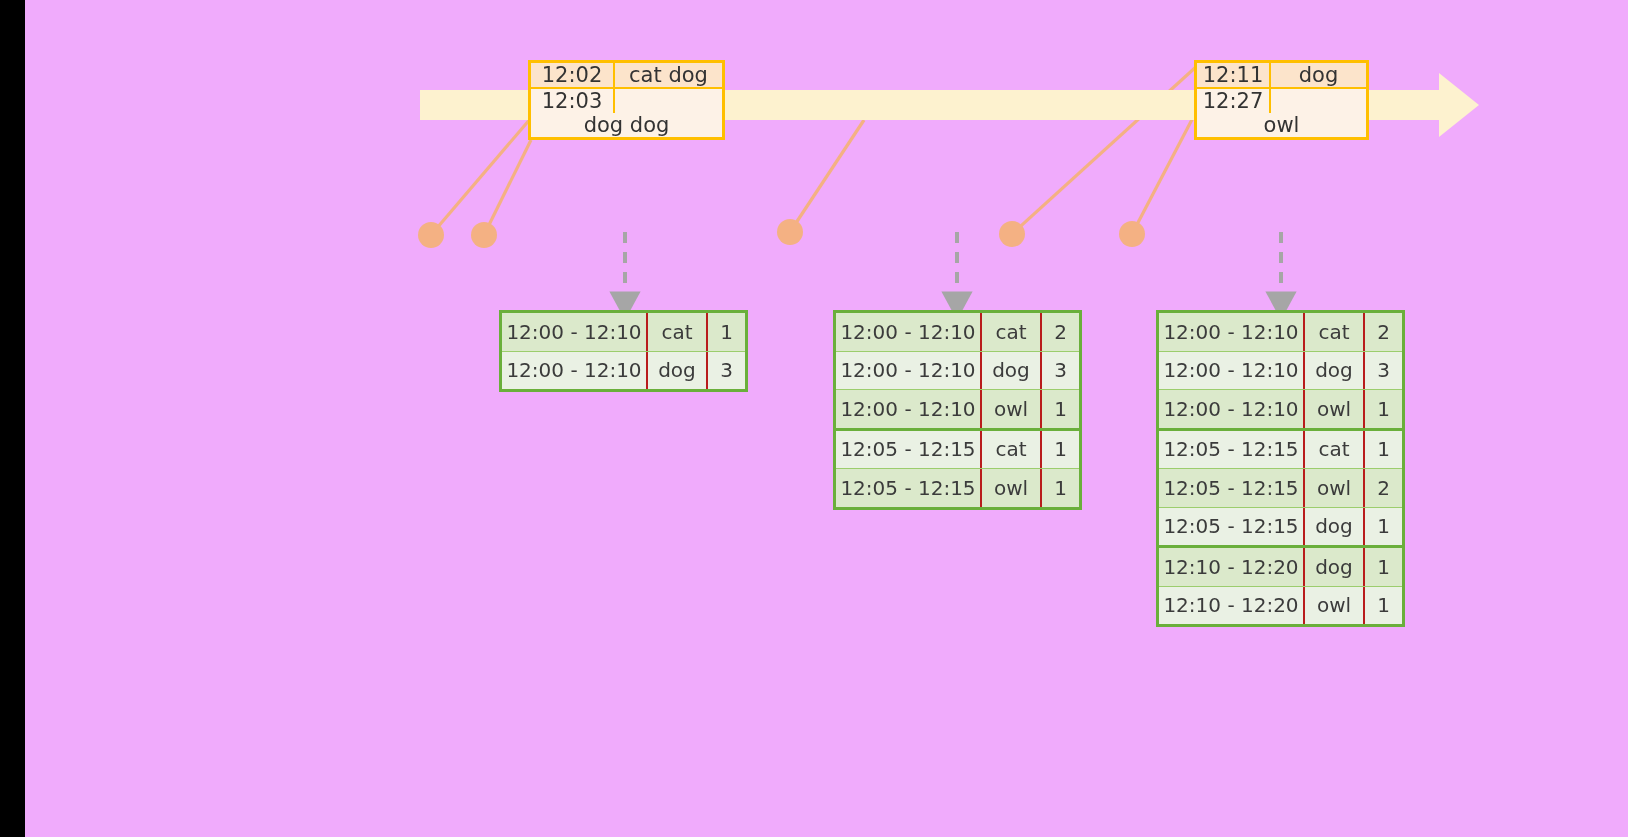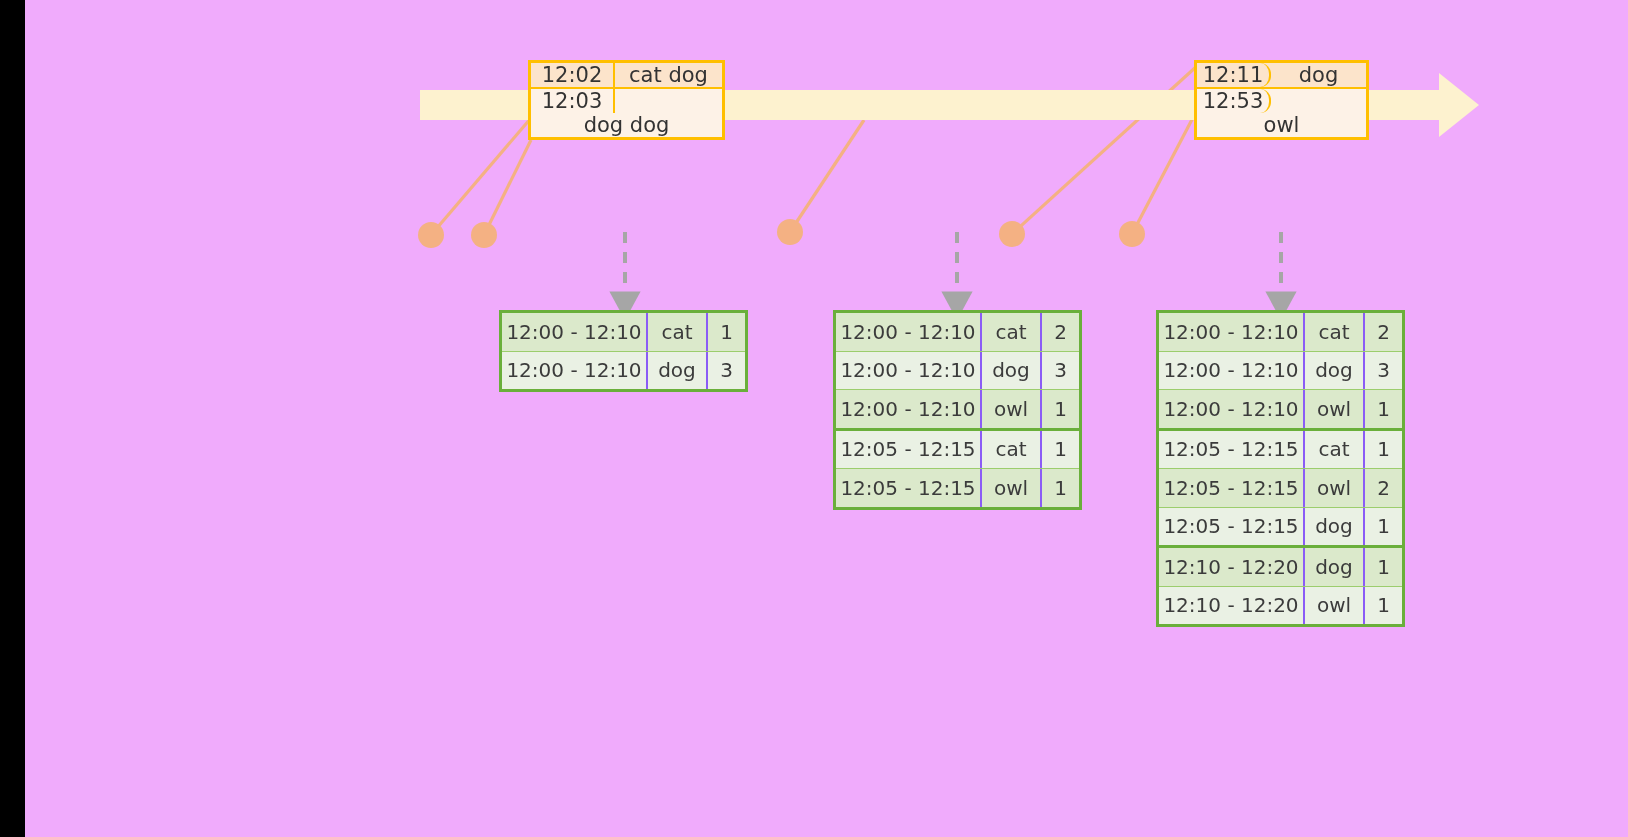--- a/index.html
+++ b/index.html
@@ -79,21 +79,21 @@
     flex: 1 1 auto;
   }
   .shade-dark { background: #fce4cb; }
   .shade-light { background: #fdf2e7; }
 
   #evbox-a { left: 503px; top: 60px;  width: 197px; height: 80px; }
   #evbox-a .evcell-time { width: 84px; }
   #evbox-b { left: 836px; top: 80px;  width: 197px; height: 41px; }
   #evbox-b .evcell-time { width: 84px; }
   #evbox-c { left: 1169px; top: 60px; width: 175px; height: 80px; }
-  #evbox-c .evcell-time { width: 74px; border-radius: 11px; }
+  #evbox-c .evcell-time { width: 74px; }
 
   
   .gtable {
     position: absolute;
     border: 3px solid #6aaf3b;
     box-sizing: border-box;
     display: flex;
     flex-direction: column;
     z-index: 3;
   }
@@ -103,21 +103,21 @@
   }
   .grow.grp-sep { border-top: 3px solid #6aaf3b; }
   .grow.inner-sep { border-top: 1.5px solid #9ccd6d; }
   .gcell {
     display: flex;
     align-items: center;
     justify-content: center;
     font-size: 20px;
     color: #3b3b3b;
     box-sizing: border-box;
-    border-right: 2px solid #8b5cf6;
+    border-right: 2px solid #b91c1c;
   }
   .gcell:last-child { border-right: none; }
   .g-dark { background: #dbe9cb; }
   .g-light { background: #eaf1e4; }
 
   #gtable-1 { left: 474px; top: 310px; width: 249px; }
   #gtable-2 { left: 808px; top: 310px; width: 249px; }
   #gtable-3 { left: 1131px; top: 310px; width: 249px; }
   .gtable .c-win  { width: 146px; }
   .gtable .c-word { width: 60px; }
@@ -168,21 +168,21 @@
     </div>
   </div>
 
 
   <div class="evbox" id="evbox-c">
     <div class="evrow shade-dark">
       <div class="evcell-time">12:11</div>
       <div class="evcell-words">dog</div>
     </div>
     <div class="evrow shade-light">
-      <div class="evcell-time">12:53</div>
+      <div class="evcell-time">12:27</div>
       <div class="evcell-words">owl</div>
     </div>
   </div>
 
   <div class="gtable" id="gtable-1">
       <div class="grow ">
         <div class="gcell c-win g-dark">12:00 - 12:10</div>
         <div class="gcell c-word g-dark">cat</div>
         <div class="gcell c-cnt g-dark">1</div>
       </div>

